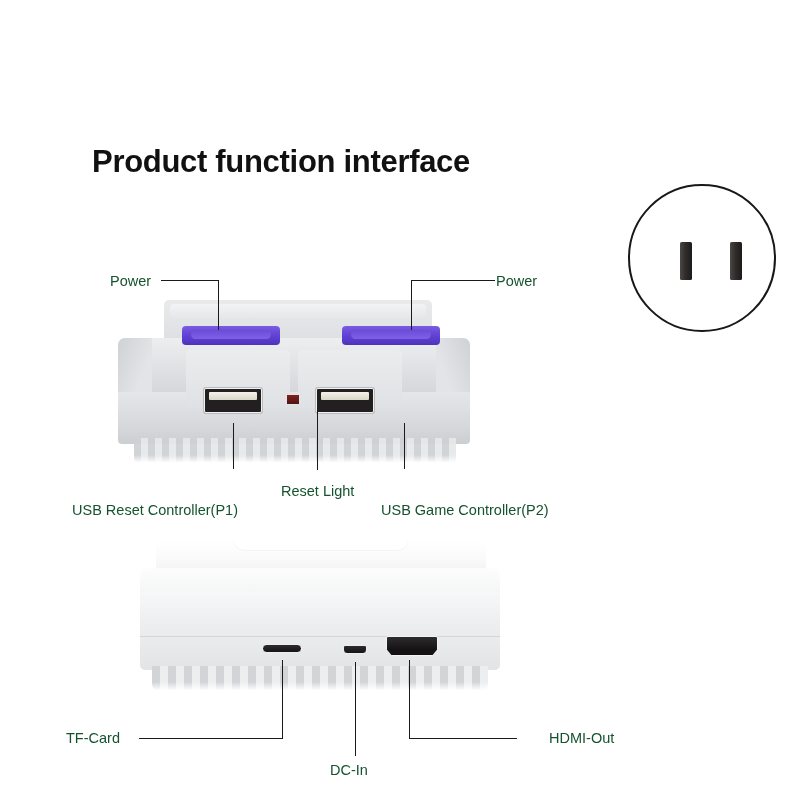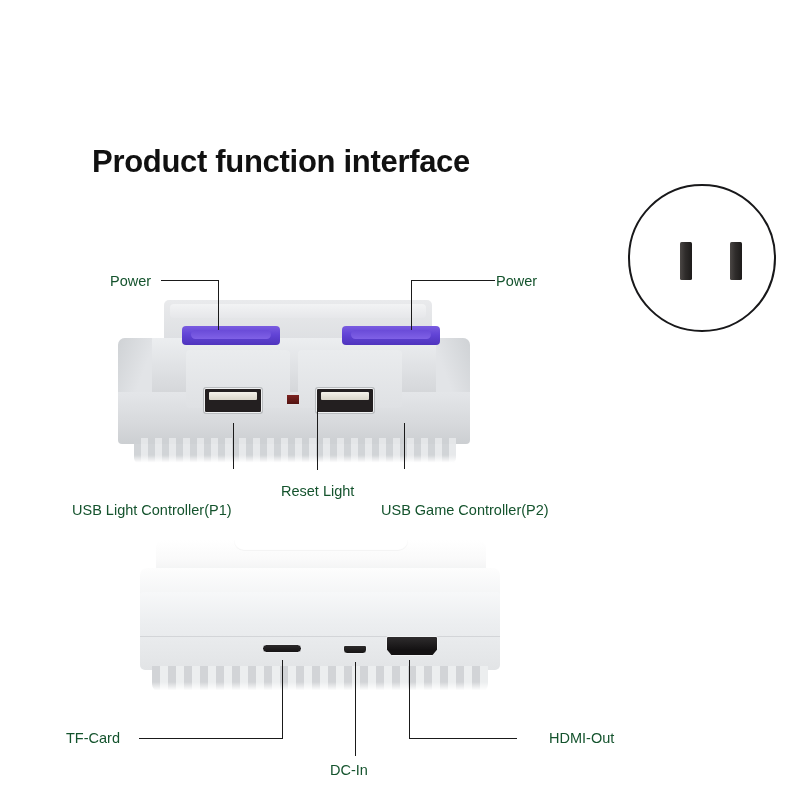--- a/index.html
+++ b/index.html
@@ -352,21 +352,21 @@
 
   <div class="lbl" style="left:110px; top:226px;">Power</div>
   <div class="ln-h" style="left:161px; top:232px; width:57px;"></div>
   <div class="ln-v" style="left:218px; top:232px; height:50px;"></div>
 
   <div class="lbl" style="left:496px; top:226px;">Power</div>
   <div class="ln-h" style="left:411px; top:232px; width:84px;"></div>
   <div class="ln-v" style="left:411px; top:232px; height:50px;"></div>
 
   <div class="ln-v" style="left:233px; top:375px; height:46px;"></div>
-  <div class="lbl" style="left:72px; top:455px;">USB Light Controller(P1)</div>
+  <div class="lbl" style="left:72px; top:455px;">USB Reset Controller(P1)</div>
 
   <div class="ln-v" style="left:317px; top:360px; height:62px;"></div>
   <div class="lbl" style="left:281px; top:436px;">Reset Light</div>
 
   <div class="ln-v" style="left:404px; top:375px; height:46px;"></div>
   <div class="lbl" style="left:381px; top:455px;">USB Game Controller(P2)</div>
 
   <div class="console-bot">
     <div class="cb-lid"></div>
     <div class="cb-top"></div>

